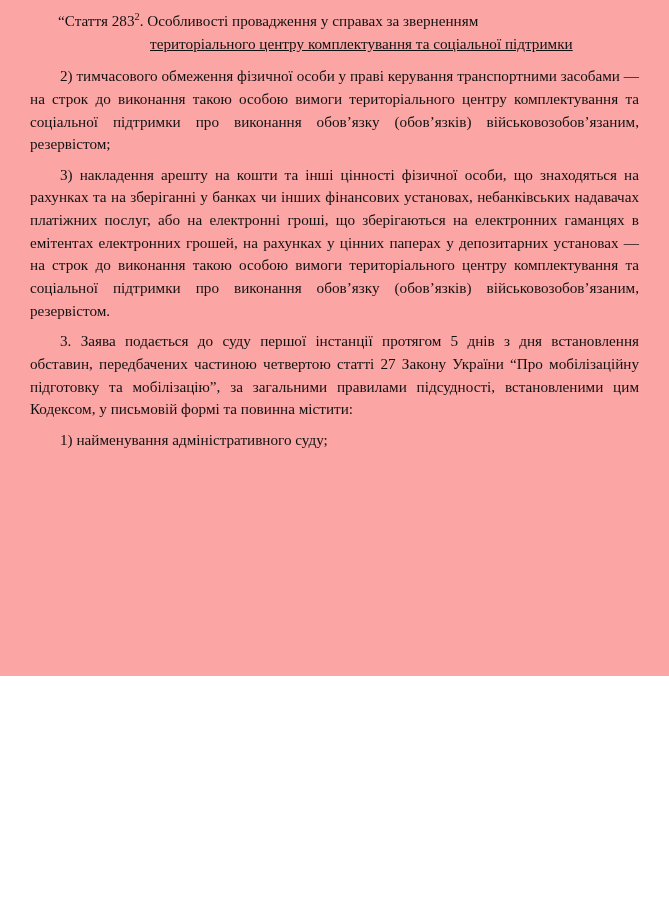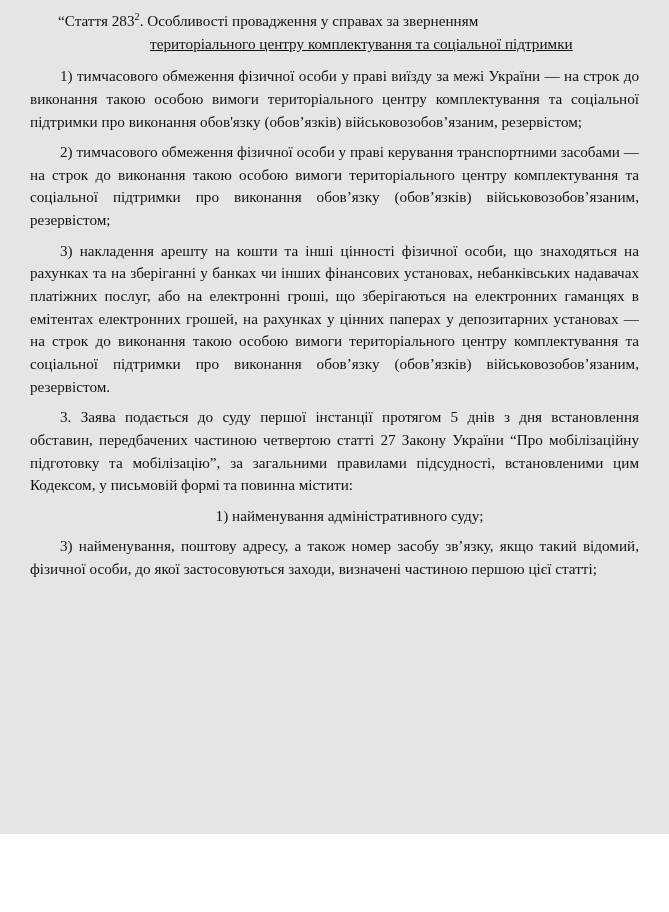--- a/index.html
+++ b/index.html
@@ -9,24 +9,24 @@
   }
   body {
     width: 669px;
     height: 912px;
     font-family: "Liberation Serif", "DejaVu Serif", serif;
     color: #111111;
   }
   .page {
     position: relative;
     width: 669px;
-    height: 834px;
+    height: 676px;
     box-sizing: border-box;
     padding: 10px 30px 0 30px;
-    background: #e5e5e5;
+    background: #fca5a5;
   }
   .doc {
     font-size: 15.2px;
     line-height: 1.49;
     text-align: justify;
     text-justify: inter-word;
     color: #111111;
   }
   .doc p {
     margin: 0 0 4px 0;
@@ -46,42 +46,40 @@
   }
   .gap-top {
     margin-top: 8px !important;
   }
   sup {
     font-size: 0.68em;
     vertical-align: super;
     line-height: 0;
   }
   .last-line-left {
-    text-align: center;
+    text-align: left;
   }
 </style>
 </head>
 <body>
 
 <div class="page">
   <div class="doc">
 
     <p class="heading"><span>“Стаття 283</span><sup>2</sup><span>. Особливості провадження у справах за зверненням</span> <span class="cont">територіального центру комплектування та соціальної підтримки</span></p>
 
 
-    <p class="para gap-top">1) тимчасового обмеження фізичної особи у праві виїзду за межі України — на строк до виконання такою особою вимоги територіального центру комплектування та соціальної підтримки про виконання обов'язку (обов’язків) військовозобов’язаним, резервістом;</p>
 
     <p class="para gap-top">2) тимчасового обмеження фізичної особи у праві керування транспортними засобами — на строк до виконання такою особою вимоги територіального центру комплектування та соціальної підтримки про виконання обов’язку (обов’язків) військовозобов’язаним, резервістом;</p>
 
     <p class="para gap-top">3) накладення арешту на кошти та інші цінності фізичної особи, що знаходяться на рахунках та на зберіганні у банках чи інших фінансових установах, небанківських надавачах платіжних послуг, або на електронні гроші, що зберігаються на електронних гаманцях в емітентах електронних грошей, на рахунках у цінних паперах у депозитарних установах — на строк до виконання такою особою вимоги територіального центру комплектування та соціальної підтримки про виконання обов’язку (обов’язків) військовозобов’язаним, резервістом.</p>
 
     <p class="para gap-top">3. Заява подається до суду першої інстанції протягом 5 днів з дня встановлення обставин, передбачених частиною четвертою статті 27 Закону України “Про мобілізаційну підготовку та мобілізацію”, за загальними правилами підсудності, встановленими цим Кодексом, у письмовій формі та повинна містити:</p>
 
     <p class="para gap-top last-line-left">1) найменування адміністративного суду;</p>
 
 
-    <p class="para gap-top">3) найменування, поштову адресу, а також номер засобу зв’язку, якщо такий відомий, фізичної особи, до якої застосовуються заходи, визначені частиною першою цієї статті;</p>
 
 
 
 
   </div>
 </div>
 
 </body></html>

